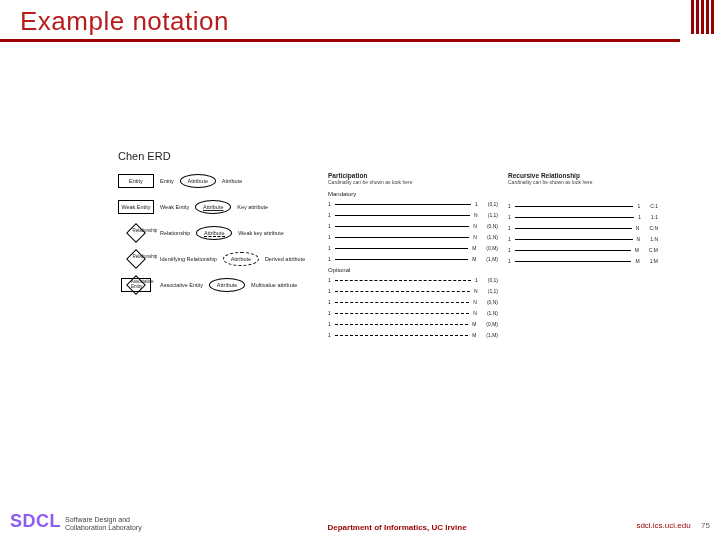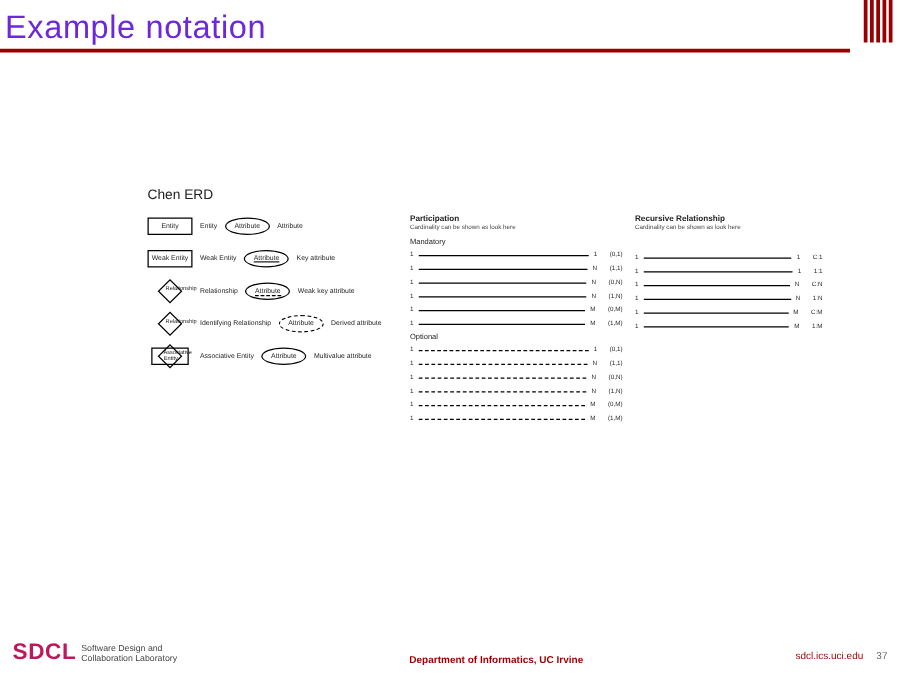--- a/index.html
+++ b/index.html
@@ -1,19 +1,19 @@
 <!DOCTYPE html>
 <html><head>
 <meta charset="utf-8">
 <style>
   * { box-sizing: border-box; margin: 0; padding: 0; }
   html, body { width: 720px; height: 540px; font-family: "Segoe UI", Arial, sans-serif; background: #fff; color: #000; }
   .slide { position: relative; width: 720px; height: 540px; }
   .title-bar { position: absolute; left: 0; top: 0; right: 0; }
-  .title-text { font-size: 26px; font-weight: 400; color: #6d28d9; padding: 6px 4px 2px 4px; letter-spacing: .5px; }
+  .title-text { font-size: 26px; font-weight: 400; color: #b91c1c; padding: 6px 4px 2px 4px; letter-spacing: .5px; margin-left: 16px; }
   .title-rule { height: 3px; background: #9a0000; margin-right: 40px; }
   .corner-bars { position: absolute; top: 0; right: 6px; display: flex; gap: 2px; }
   .corner-bars span { display:block; width: 3px; height: 34px; background: #9a0000; }
   .content { position: absolute; left: 90px; top: 150px; width: 570px; font-size: 6.5px; color: #222; margin-left: 28px; }
   .content-title { font-size: 11px; font-weight: 500; margin-bottom: 10px; }
   .cols { display: flex; gap: 10px; }
   .col-shapes { width: 200px; }
   .shape-row { display:flex; align-items:center; gap:6px; margin-bottom:8px; height:18px;}
   .shape { width:36px; height:14px; display:flex; align-items:center; justify-content:center; font-size:5.5px; }
   .lbl { font-size:5.5px; }
@@ -32,21 +32,21 @@
   .col-mid h4, .col-right h4 { font-size:6.5px; font-weight:600; }
   .col-mid .sub, .col-right .sub { font-size:5px; color:#444; margin-bottom:6px;}
   .sec-h { font-size:6px; margin:2px 0 4px 0;}
   .rel-row { display:flex; align-items:center; gap:4px; margin-bottom:5px;}
   .rel-line { flex:1; height:1px; background:#000; position:relative;}
   .rel-line.dash { background:none; border-top:1px dashed #000; height:0;}
   .tag { font-size:5px; }
   .col-right { width: 150px; }
   .footer { position:absolute; left:0; right:0; bottom:8px; display:flex; align-items:flex-end; justify-content:space-between; padding:0 10px;}
   .sdcl-wrap { display:flex; align-items:flex-end; gap:4px;}
-  .sdcl { font-size:18px; font-weight:700; color:#be185d; letter-spacing:.5px;}
+  .sdcl { font-size:18px; font-weight:700; color:#8b5cf6; letter-spacing:.5px;}
   .sdcl-sub { font-size:7px; line-height:8px; color:#444;}
   .dept { font-size:8px; color:#9a0000; font-weight:600;padding-left:16px;}
   .url { font-size:8px; color:#9a0000;margin-top:18px;}
   .pg { font-size:8px; color:#666; margin-left:6px;}
 </style>
 </head>
 <body>
 
 <div class="slide">
 
@@ -259,17 +259,17 @@
     <div class="sdcl-wrap">
       <span class="sdcl">SDCL</span>
       <div class="sdcl-sub">
         <div>Software Design and</div>
         <div>Collaboration Laboratory</div>
       </div>
     </div>
     <div class="dept">Department of Informatics, UC Irvine</div>
     <div>
       <span class="url">sdcl.ics.uci.edu</span>
-      <span class="pg">37</span>
+      <span class="pg">75</span>
     </div>
   </div>
 
 </div>
 
 </body></html>

